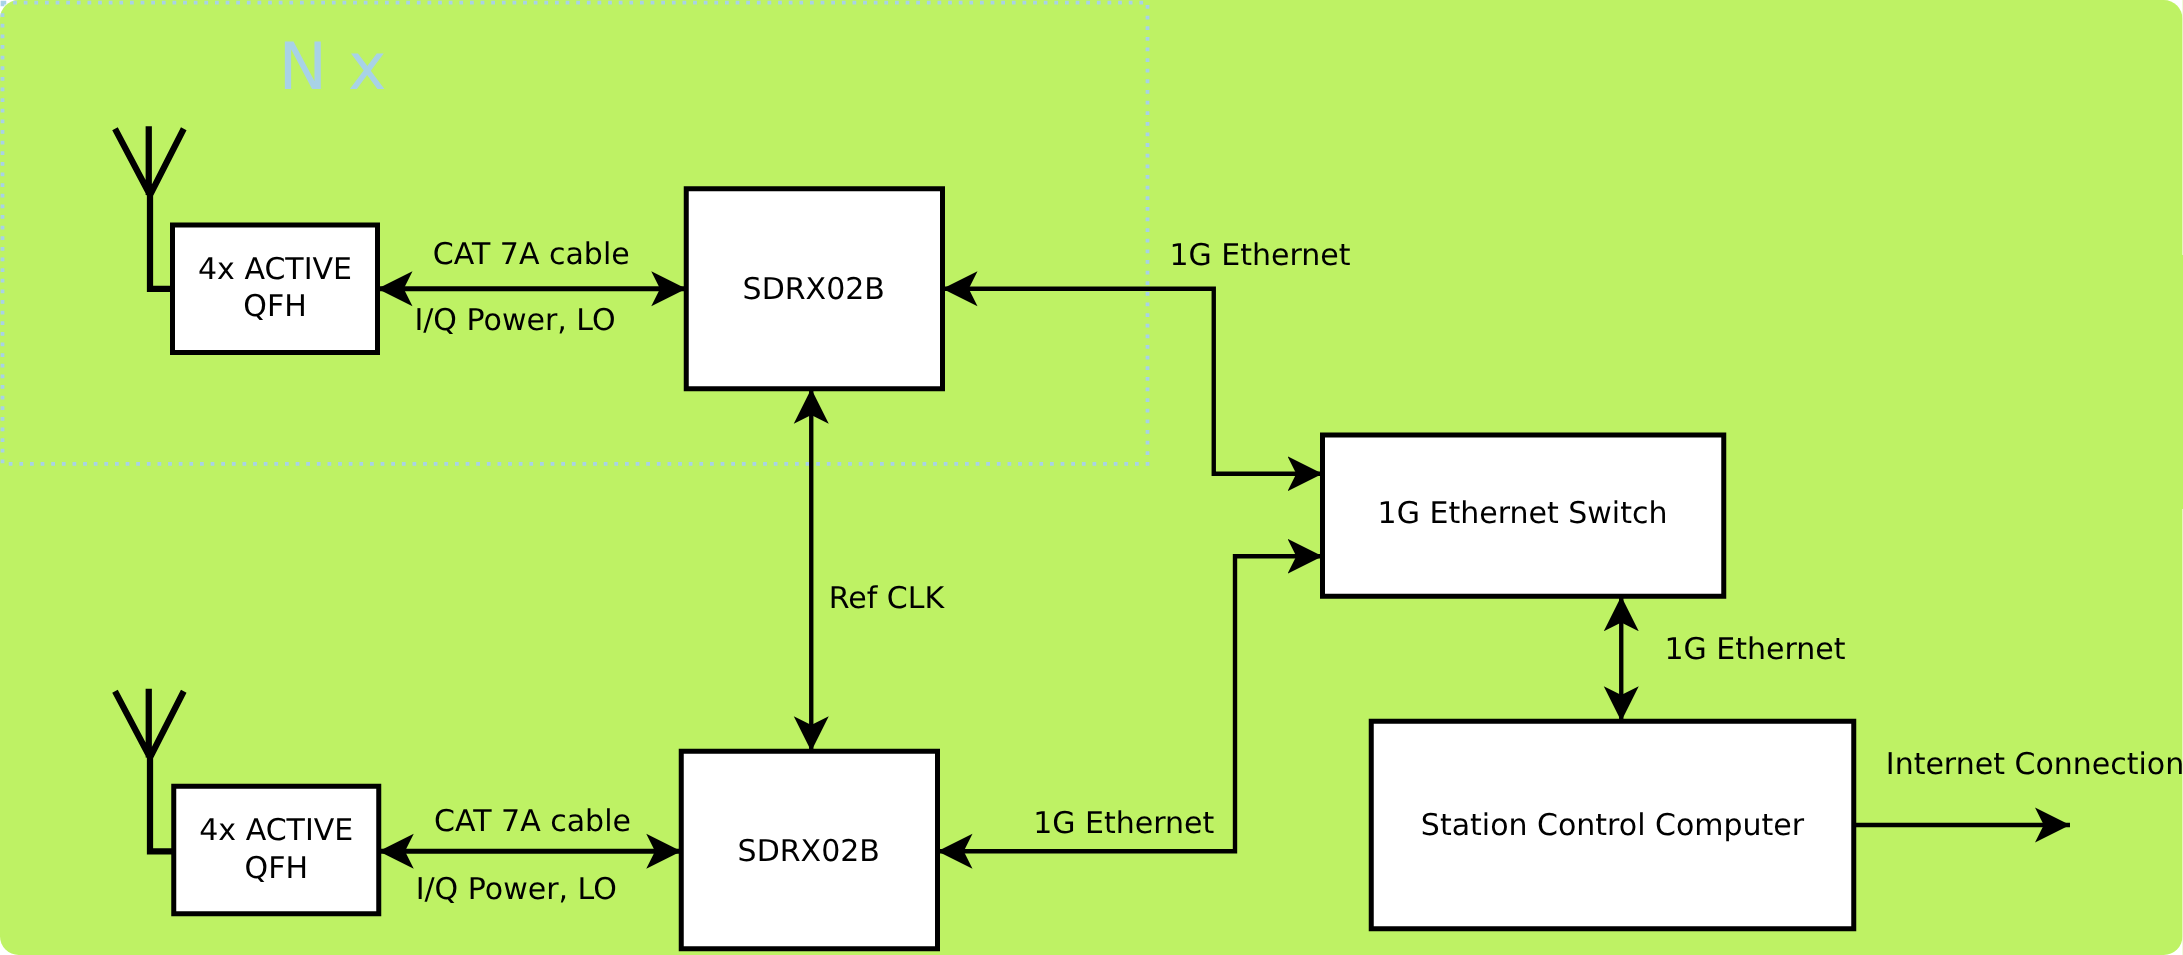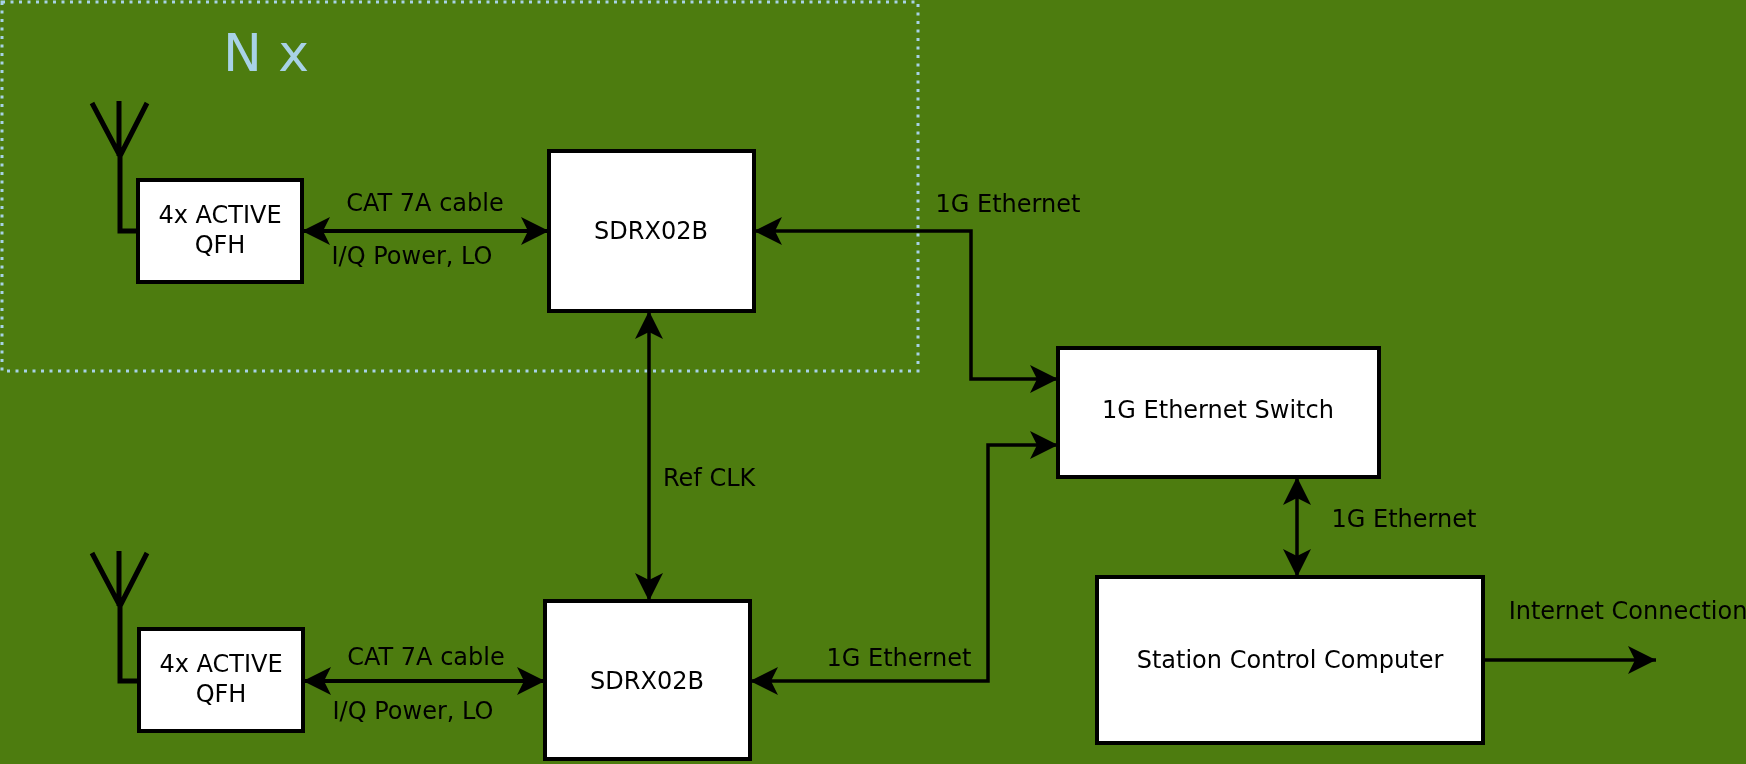--- a/index.html
+++ b/index.html
@@ -1,16 +1,16 @@
 <!DOCTYPE html>
 <html><head>
 <meta charset="utf-8">
 <style>
   html, body { margin: 0; padding: 0; background: #ffffff; }
-  .stage { width: 1746px; height: 764px; position: relative; background: #4d7c0f; }
+  .stage { width: 1746px; height: 764px; position: relative; background: #bef264; border-radius: 15px; }
   svg { display: block; }
   text {
     font-family: "DejaVu Sans", "Liberation Sans", sans-serif;
     fill: #000000;
     font-size: 24px;
   }
   .node-label { font-size: 24px; }
   .edge-label { font-size: 24px; }
   .group-label {
     font-size: 52px;

